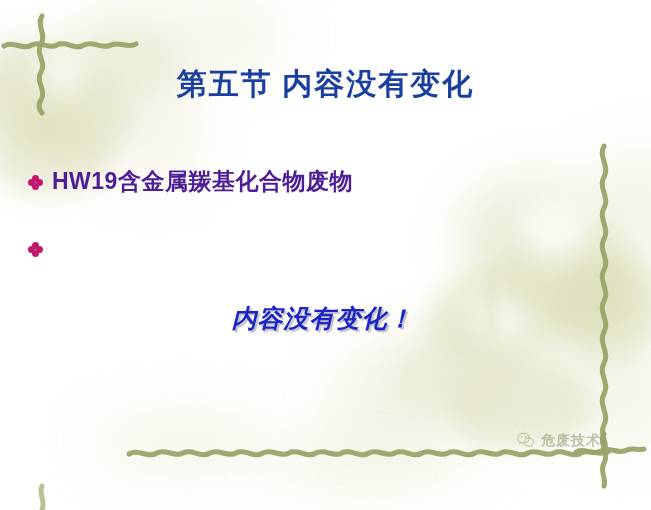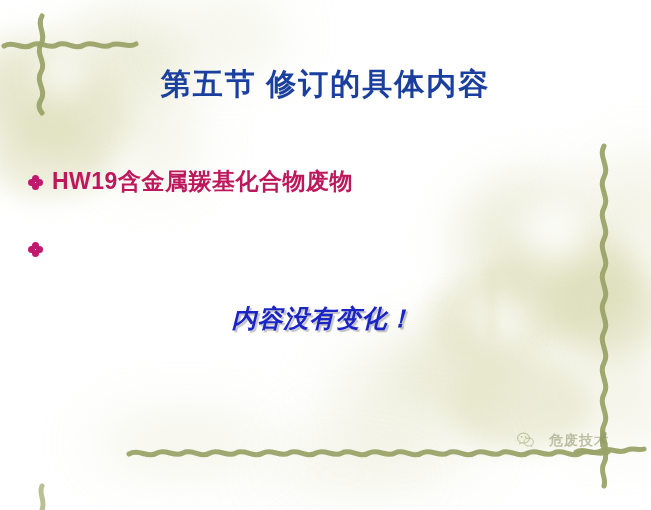--- a/index.html
+++ b/index.html
@@ -103,21 +103,21 @@
   }
   .diamond-bullet span:nth-child(1) { left: 4px; top: 0px;  border-radius: 50% 50% 0 50%; }
   .diamond-bullet span:nth-child(2) { left: 8px; top: 4px;  border-radius: 50% 50% 50% 0; }
   .diamond-bullet span:nth-child(3) { left: 4px; top: 8px;  border-radius: 0 50% 50% 50%; }
   .diamond-bullet span:nth-child(4) { left: 0px; top: 4px;  border-radius: 50% 0 50% 50%; }
 
   .bullet-text {
     font-family: "Liberation Sans", "DejaVu Sans", sans-serif;
     font-size: 23px;
     font-weight: 700;
-    color: #be185d;
+    color: #4c1d95;
     letter-spacing: .5px;
   }
 
   
   #emphasis {
     position: absolute;
     left: 0;
     top: 302px;
     width: 651px;
     padding-right: 6px;
@@ -135,21 +135,20 @@
 
   
   #watermark {
     position: absolute;
     left: 516px;
     top: 431px;
     display: flex;
     align-items: center;
     opacity: .55;
     pointer-events: none;
-    gap: 8px;
   }
   #watermark .wm-icon {
     width: 19px;
     height: 19px;
     margin-right: 6px;
     flex: 0 0 19px;
   }
   #watermark .wm-text {
     font-family: "Liberation Sans", "DejaVu Sans", sans-serif;
     font-size: 14px;
@@ -228,21 +227,21 @@
                C411,8 419,18 428,13 C437,8 445,19 455,13 C464,9 472,16 482,12"></path>
     </svg>
   </div>
 
   <div class="orn" style="left:34px; top:484px;">
     <svg width="20" height="28" viewBox="0 0 20 28">
       <path class="wave-path pale" stroke-width="5" d="M8,2 C4,10 12,16 8,26"></path>
     </svg>
   </div>
 
-  <div id="title">第五节  修订的具体内容</div>
+  <div id="title">第五节  内容没有变化</div>
 
   <div class="bullet-row" id="bullet-1">
     <span class="diamond-bullet">
       <span></span>
         <span></span>
         <span></span>
         <span></span>
     </span>
     <span class="bullet-text">HW19含金属羰基化合物废物</span>
   </div>

